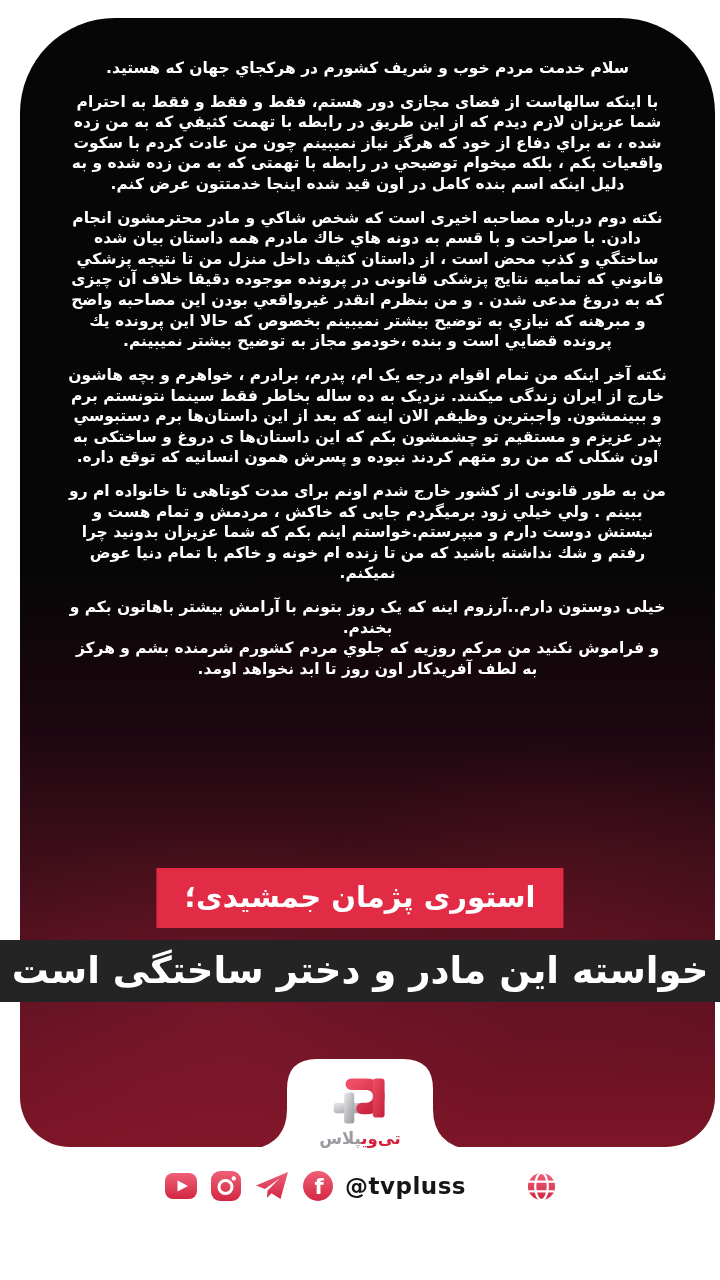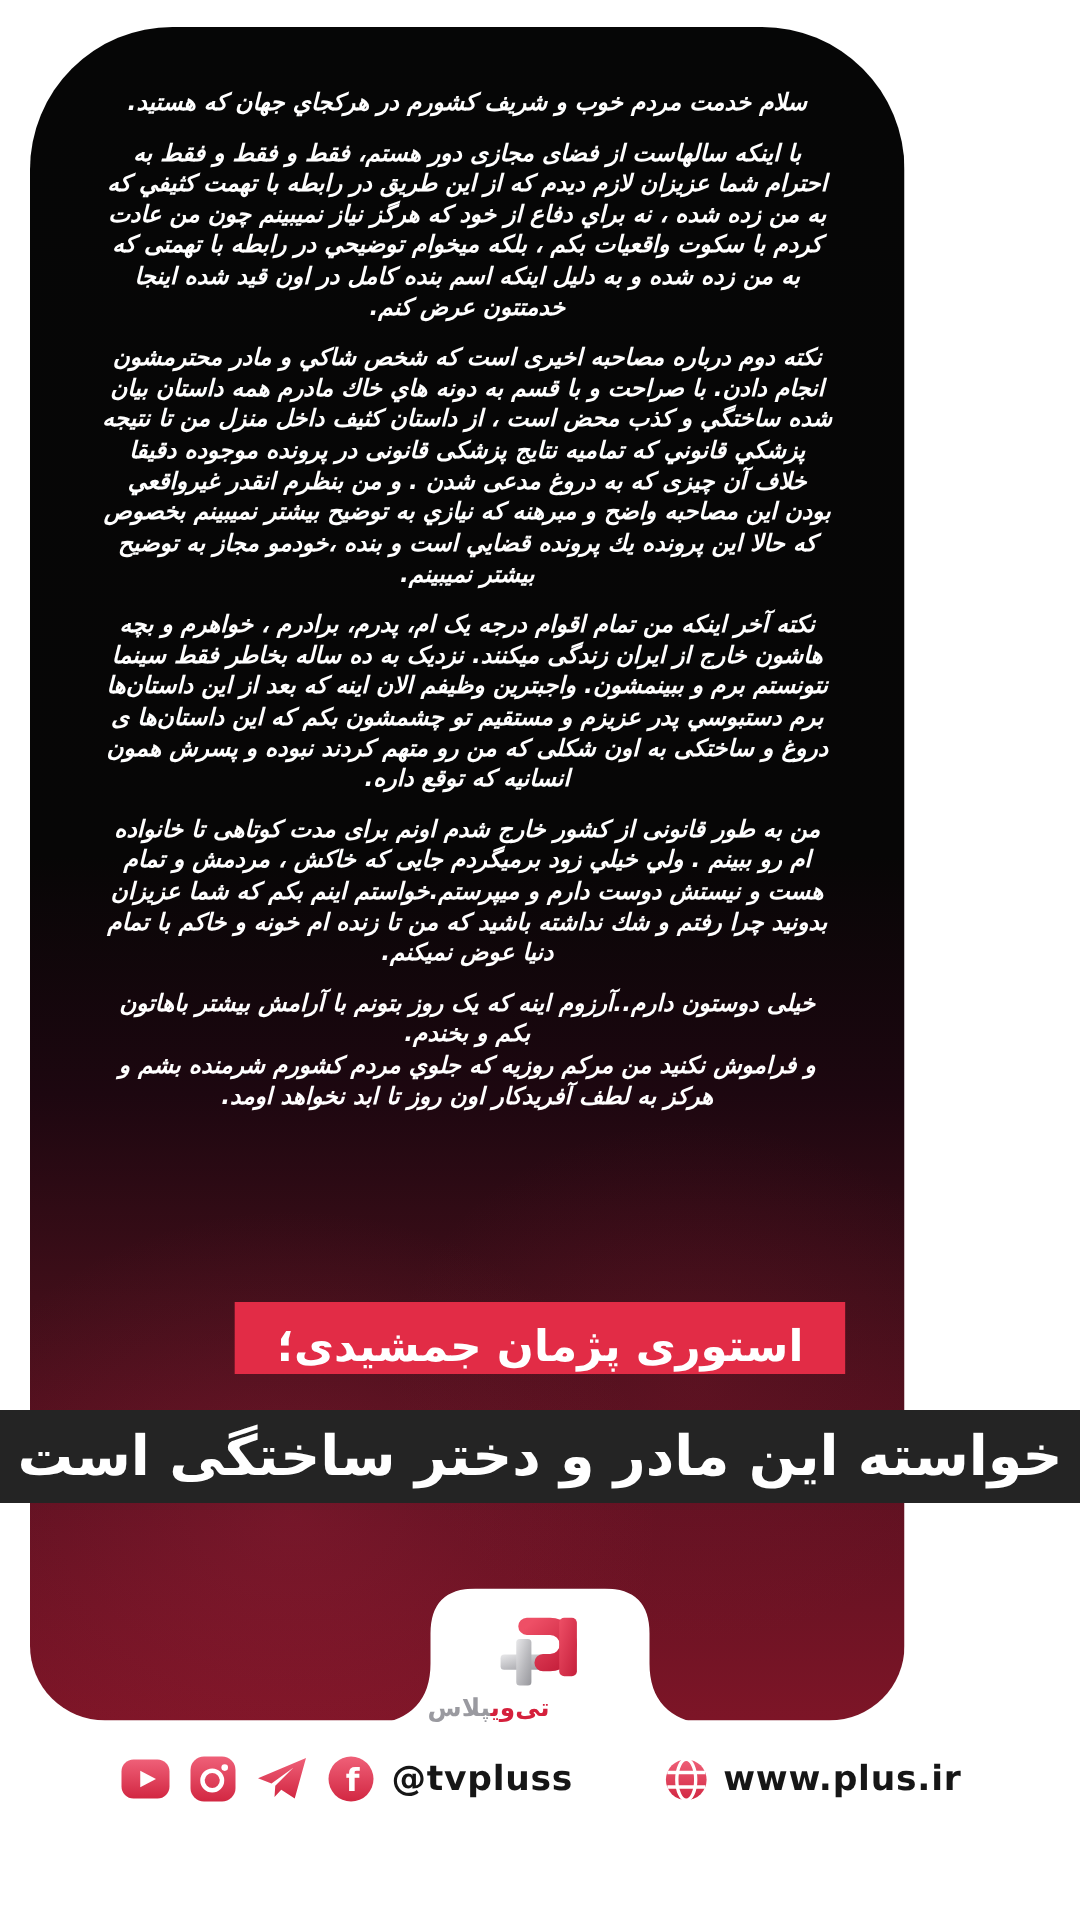--- a/index.html
+++ b/index.html
@@ -3,56 +3,55 @@
 <meta charset="utf-8">
 <style>
   html,body{margin:0;padding:0;}
   body{
     width:720px;height:1280px;position:relative;overflow:hidden;
     background:#ffffff;
     font-family:"DejaVu Sans", sans-serif;
   }
   
   .card{
-    position:absolute;left:20px;top:18px;width:583px;height:1129px;
+    position:absolute;left:20px;top:18px;width:695px;height:1129px;
     border-radius:95px 95px 50px 50px;
     background:
       radial-gradient(60% 26% at 30% 88%, rgba(196,44,74,.20), transparent 70%),
       radial-gradient(50% 22% at 76% 80%, rgba(165,32,58,.16), transparent 70%),
       linear-gradient(180deg,#060606 0%,#070606 49%,#1d0710 63%,#3f0e19 75%,#5f1121 87%,#7d1527 100%);
-    font-style: italic;
   }
   .story{
     position:absolute;left:48px;right:48px;top:40px;height:814px;
     overflow:hidden;
     direction:rtl;text-align:center;
     color:#ffffff;font-weight:bold;font-size:15.5px;line-height:1.33;
   }
   .story p{margin:0 0 13px 0;white-space:pre-line;}
   
   .kicker{
     position:absolute;top:868px;left:50%;transform:translateX(-50%);
-    height:48px;line-height:58px;padding:0 28px;
+    height:60px;line-height:58px;padding:0 28px;
     background:#e22c46;color:#fff;
     direction:rtl;white-space:nowrap;
     font-size:29px;font-weight:bold;
   }
   
   .headline{
     position:absolute;top:940px;left:50%;transform:translateX(-50%);
     height:62px;line-height:62px;padding:0 30px;
     background:#242424;color:#fff;
     direction:rtl;white-space:nowrap;
     font-size:37px;font-weight:bold;
   }
   
   .tab{position:absolute;top:1059px;left:50%;transform:translateX(-50%);}
   .logo{
     position:absolute;top:1066px;left:50%;transform:translateX(-50%);
-    width:150px;text-align:left;
+    width:150px;text-align:center;
   }
   .logo .mark{display:block;margin:0 auto;}
   .wordmark{
     direction:rtl;font-size:16.5px;font-weight:bold;margin-top:1px;letter-spacing:0;
   }
   .wordmark .wm-red{color:#d5203c;}
   .wordmark .wm-gray{color:#9a9aa0;}
   
   .footer{
     position:absolute;top:1164px;left:0;right:0;height:44px;
@@ -142,14 +141,13 @@
     <text x="19" y="26" text-anchor="middle" font-size="21" font-weight="bold" font-family="DejaVu Sans, sans-serif" fill="#ffffff">f</text>
   </svg>
   <span class="txt">@tvpluss</span>
   <span class="gap"></span>
   <svg class="ic" width="31" height="31" viewBox="0 0 32 32">
     <circle cx="16" cy="16" r="14" fill="url(#redg)"></circle>
     <ellipse cx="16" cy="16" rx="6.5" ry="14" fill="none" stroke="#ffffff" stroke-width="2.3"></ellipse>
     <line x1="3" y1="11" x2="29" y2="11" stroke="#ffffff" stroke-width="2.3"></line>
     <line x1="3" y1="21" x2="29" y2="21" stroke="#ffffff" stroke-width="2.3"></line>
   </svg>
-  <span class="txt">www.plus.ir</span>
 </div>
 
 </body></html>

